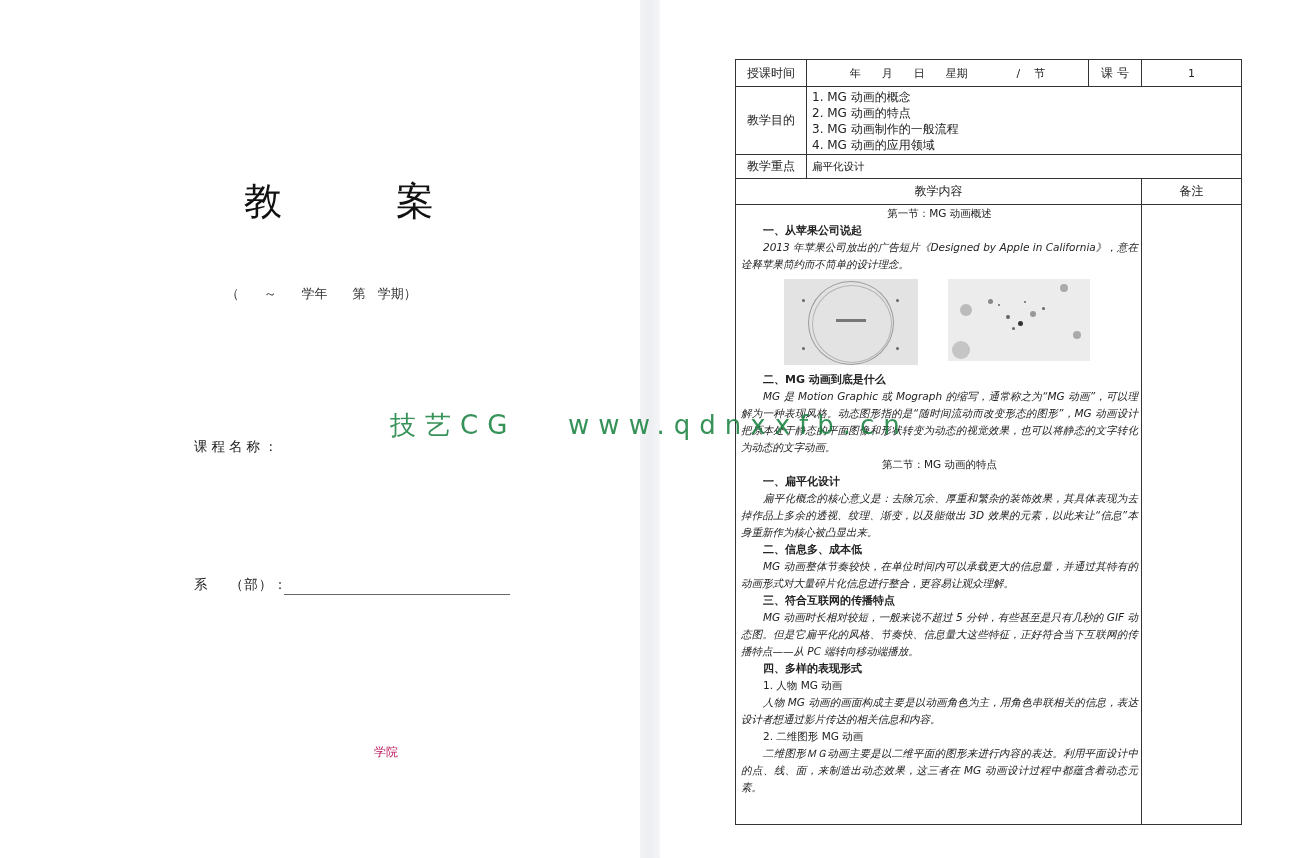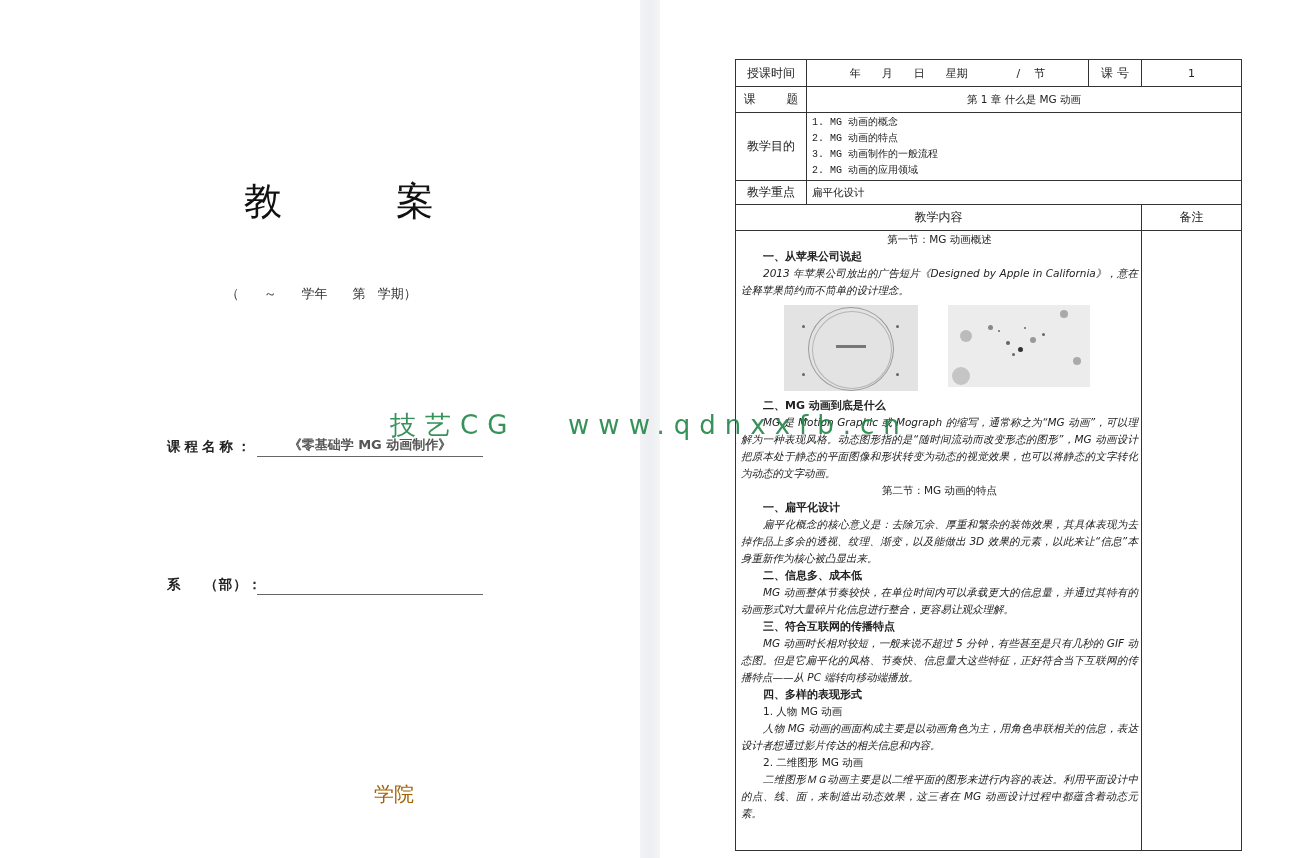--- a/index.html
+++ b/index.html
@@ -15,47 +15,47 @@
   }
   .cover-title {
     position: absolute; top: 176px; left: 244px; width: 190px; height: 50px;
     font-family: "DejaVu Serif", "Liberation Serif", serif;
     font-size: 38px; color: #111; display: flex; justify-content: space-between;
   }
   .cover-sub {
     position: absolute; top: 285px; left: 226px; font-size: 13px; color: #333;
     white-space: pre;
   }
-  .field-row { position: absolute; left: 167px; width: 320px; height: 24px; font-weight: bold; }
+  .field-row { position: absolute; left: 194px; width: 320px; height: 24px; }
   .field-label { position: absolute; left: 0; top: 4px; font-size: 13.5px; letter-spacing: 4px; color: #222; white-space: pre; }
   .field-line {
     position: absolute; left: 90px; top: 0; width: 226px; height: 22px;
     border-bottom: 1.5px solid #666; font-size: 13px; color: #555; text-align: center;
     line-height: 22px;
   }
-  .cover-college { position: absolute; top: 781px; left: 374px; font-size: 20px; color: #a16207; }
+  .cover-college { position: absolute; top: 744px; left: 374px; font-size: 12px; color: #be185d; }
 
   
   .page-gap {
     position: absolute; left: 640px; top: 0; width: 20px; height: 858px;
     background: linear-gradient(to right, #f3f3f5, #eceef1, #f5f5f7);
   }
   .page-right { position: absolute; left: 660px; top: 0; width: 638px; height: 858px; background: #fff; }
 
   
   .lesson-table {
     position: absolute; left: 735px; top: 59px; width: 506px;
     border-collapse: collapse; table-layout: fixed;
     font-family: "DejaVu Sans", "Liberation Sans", sans-serif;
     font-size: 11px; color: #222;
   }
   .lesson-table td { border: 1.2px solid #333; padding: 0 5px; vertical-align: middle; }
   .lbl { text-align: center; font-size: 12px; letter-spacing: 0; }
   .center { text-align: center; }
-  .goal-line { line-height: 16px; font-size: 10px; font-family: Liberation Mono, monospace; }
+  .goal-line { line-height: 16px; font-size: 12px; }
   .content-cell { vertical-align: top !important; padding: 0 3px 2px 5px !important; font-size: 10.5px; line-height: 17px; }
   .content-cell p { margin: 0; }
   .sec-title { text-align: center; }
   .h1 { font-weight: bold; text-indent: 22px; font-size: 11px; }
   .para { text-indent: 22px; text-align: justify; font-style: italic; }
   .sub { text-indent: 22px; }
   .img-row { display: flex; gap: 30px; margin: 6px 0 6px 43px; }
   .thumb { width: 134px; height: 86px; background: #e3e3e3; position: relative; overflow: hidden; }
   .thumb2 { width: 142px; height: 82px; background: #ececec; }
   .ring { position: absolute; left: 24px; top: 2px; width: 84px; height: 82px; border: 1px solid #9a9a9a; border-radius: 50%; }
@@ -76,21 +76,20 @@
 
 <div class="page-left">
   <div class="cover-title">
     <span>教</span>
     <span>案</span>
   </div>
   <div class="cover-sub">（      ～      学年      第   学期）</div>
 
   <div class="field-row" style="top:434px">
     <span class="field-label">课程名称：</span>
-    <div class="field-line">《零基础学 MG 动画制作》</div>
   </div>
   <div class="field-row" style="top:572px">
     <span class="field-label" style="letter-spacing:1px">系    （部）：</span>
     <div class="field-line"></div>
   </div>
 
   <div class="cover-college">学院</div>
 </div>
 
 <div class="page-gap"></div>
@@ -103,31 +102,27 @@
       <col style="width:53px">
       <col style="width:100px">
   </colgroup>
   <tbody>
       <tr style="height:27px">
     <td class="lbl">授课时间</td>
     <td class="center" style="white-space:pre;font-size:11px">年      月      日      星期              /    节</td>
     <td class="lbl">课 号</td>
     <td class="center">1</td>
   </tr>
-  <tr style="height:26px">
-    <td class="lbl" style="white-space:pre">课        题</td>
-    <td colspan="3" class="center" style="font-size:10.5px">第 1 章  什么是 MG 动画</td>
-  </tr>
   <tr style="height:68px">
     <td class="lbl">教学目的</td>
     <td colspan="3">
       <div class="goal-line">1. MG 动画的概念</div>
       <div class="goal-line">2. MG 动画的特点</div>
       <div class="goal-line">3. MG 动画制作的一般流程</div>
-      <div class="goal-line">2. MG 动画的应用领域</div>
+      <div class="goal-line">4. MG 动画的应用领域</div>
     </td>
   </tr>
   <tr style="height:24px">
     <td class="lbl">教学重点</td>
     <td colspan="3" style="font-size:10.5px">扁平化设计</td>
   </tr>
   <tr style="height:26px">
     <td colspan="3" class="lbl">教学内容</td>
     <td class="lbl">备注</td>
   </tr>

